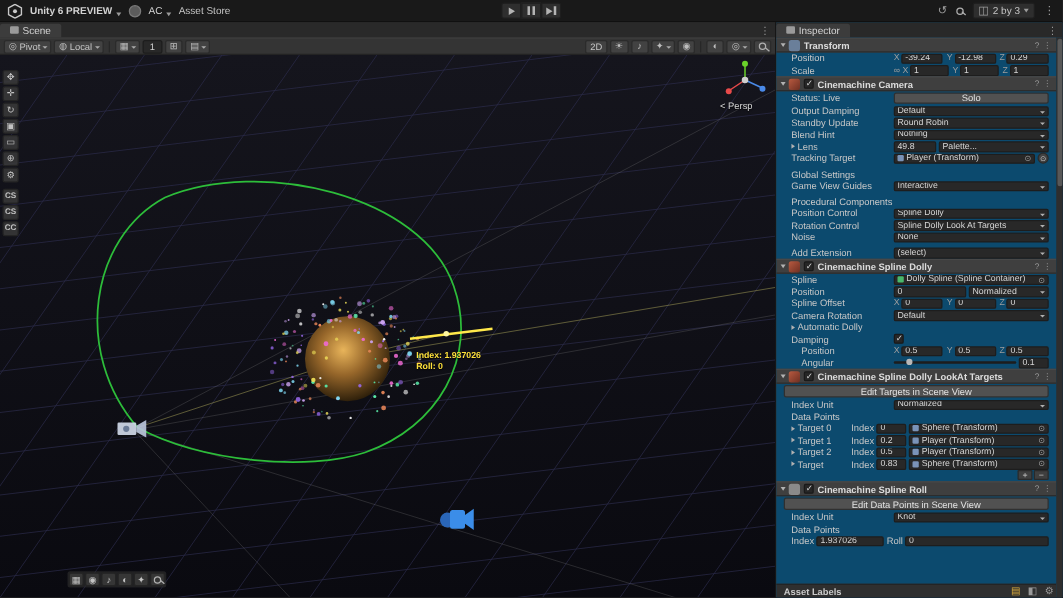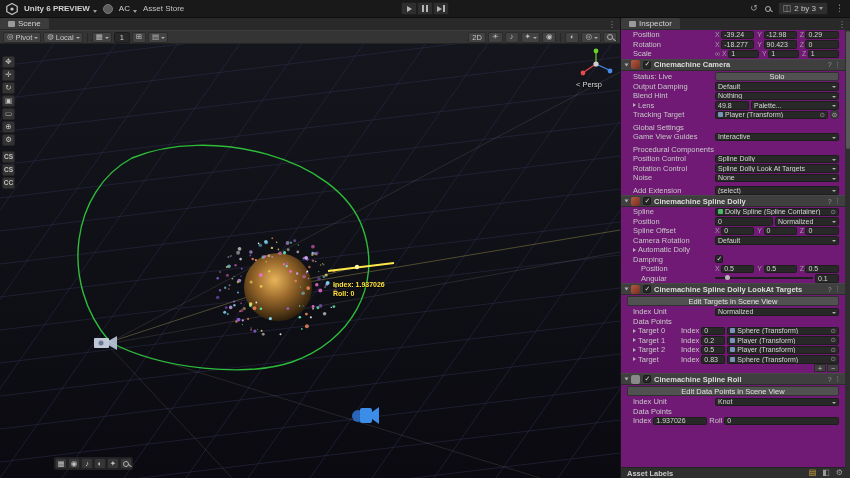--- a/index.html
+++ b/index.html
@@ -20,21 +20,21 @@
 .bars{display:flex;gap:1.5px}
 .bars i,.step i{display:block;width:2px;height:7px;background:#b4b4b4}
 .step{display:flex;align-items:center;gap:1px}
 .tb-right{margin-left:auto;display:flex;align-items:center;gap:7px}
 .layoutdd{display:flex;align-items:center;gap:3px;background:#2e2e2e;border:1px solid #1e1e1e;border-radius:2px;height:13px;padding:0 4px}
 .search-ico{position:relative;width:6px;height:6px;border:1px solid #b0b0b0;border-radius:50%;display:inline-block}
 .search-ico::after{content:"";position:absolute;width:3.5px;height:1.2px;background:#b0b0b0;right:-3.2px;bottom:-1px;transform:rotate(40deg)}
 
 
 #scene{position:absolute;left:0;top:18px;width:620px;height:460px;display:flex;flex-direction:column;background:#333}
-.tabbar{height:12px;background:#292929;display:flex;align-items:flex-start;font-size:8px}
+.tabbar{height:12px;background:#292929;display:flex;align-items:center;font-size:8px}
 .tab{height:11px;background:#3c3c3c;display:flex;align-items:center;gap:3px;padding:0 8px;border-radius:2px 2px 0 0;color:#d4d4d4}
 .tabico{width:7px;height:6px;background:#9a9a9a;border-radius:1px;flex:none}
 .tabbar .endico{margin-left:auto;margin-right:4px;color:#9a9a9a;font-size:8px;align-self:center}
 .stoolbar{height:14px;background:#343434;border-top:1px solid #3d3d3d;border-bottom:1px solid #232323;display:flex;align-items:center;gap:2px;padding:0 3px;font-size:7.5px}
 .tbtn{height:11px;min-width:14px;background:#424242;border:1px solid #2b2b2b;border-radius:2px;color:#c6c6c6;display:flex;align-items:center;justify-content:center;gap:2px;padding:0 3px}
 .tbtn.dd{padding-right:8px;position:relative}
 .tbtn.dd::after{content:"";position:absolute;right:2px;top:4.5px;border-left:2px solid transparent;border-right:2px solid transparent;border-top:2.5px solid #aaa}
 .tico{font-size:7.5px;line-height:1;color:#bdbdbd}
 .tfield{height:11px;width:16px;background:#282828;border:1px solid #1d1d1d;border-radius:2px;color:#d2d2d2;display:flex;align-items:center;justify-content:center}
 .sep{width:1px;height:9px;background:#272727;margin:0 2px}
@@ -45,21 +45,21 @@
 .persp{position:absolute;left:560px;top:36px;width:58px;text-align:center;font-size:7.5px;color:#d8d8d8;text-shadow:0 1px 1px #000}
 .ltools{position:absolute;left:2px;top:12px;display:flex;flex-direction:column;gap:1px}
 .ltb{width:13px;height:12px;background:rgba(58,58,58,.85);border:1px solid #242424;border-radius:2px;color:#c2c2c2;font-size:7.5px;display:flex;align-items:center;justify-content:center;line-height:1}
 .ltb.txt{font-size:6.5px;font-weight:bold}
 .ldiv{height:3px}
 .btools{position:absolute;left:54px;bottom:8px;display:flex;gap:1px;background:rgba(48,48,48,.6);border-radius:2px;padding:1px}
 .btools .ltb{width:12px;height:11px}
 #divider{position:absolute;left:620px;top:18px;bottom:0;width:1px;background:#161616}
 
 
-#inspector{position:absolute;left:621px;top:18px;width:229px;height:460px;background:#701a75;display:flex;flex-direction:column}
+#inspector{position:absolute;left:621px;top:18px;width:229px;height:460px;background:#0c4a6e;display:flex;flex-direction:column}
 .insp-scroll{position:relative;flex:1;min-height:0}
 .insp-content{position:absolute;left:0;top:0;right:5px;bottom:0;display:flex;flex-direction:column;overflow:hidden}
 .scrollbar{position:absolute;right:0;top:0;bottom:0;width:5px;background:#2e2e2e}
 .thumb{position:absolute;top:1px;left:.5px;width:4px;height:118px;background:#585858;border-radius:2px}
 .chead{flex:none;height:12px;background:#3f3f3f;border-top:1px solid #484848;border-bottom:1px solid #2c2c2c;display:flex;align-items:center;gap:3px;padding:0 4px;font-size:7.5px}
 .fold{width:0;height:0;border-top:2.5px solid transparent;border-bottom:2.5px solid transparent;border-left:3.5px solid #b2b2b2;flex:none}
 .fold.open{transform:rotate(90deg)}
 .cicon{width:9px;height:9px;border-radius:2px;flex:none}
 .cicon.tr{background:#6a7f9a}
 .cicon.cm{background:linear-gradient(135deg,#b85a40,#6e2f22)}
@@ -511,51 +511,41 @@
     <div class="tab">
       <span class="tabico"></span>
       <span>Inspector</span>
     </div>
     <span class="endico">⋮</span>
   </div>
 
   <div class="insp-scroll">
     <div class="insp-content">
 
+      <div class="chead">
+        <span class="fold open"></span>
+        <span class="cicon tr"></span>
+        <span class="ctitle">Transform</span>
+        <span class="hico">?</span>
+        <span class="hico">⋮</span>
+      </div>
       <div class="row">
         <span class="lbl">Position</span>
         <div class="v3">
           <div class="cell">
               <span class="ax">X</span>
               <span class="fld grow">-39.24</span>
             </div>
           <div class="cell">
               <span class="ax">Y</span>
               <span class="fld grow">-12.98</span>
             </div>
           <div class="cell">
               <span class="ax">Z</span>
               <span class="fld grow">0.29</span>
-            </div>
-        </div>
-      </div>
-      <div class="row">
-        <span class="lbl">Rotation</span>
-        <div class="v3">
-          <div class="cell">
-              <span class="ax">X</span>
-              <span class="fld grow">-18.277</span>
-            </div>
-          <div class="cell">
-              <span class="ax">Y</span>
-              <span class="fld grow">90.423</span>
-            </div>
-          <div class="cell">
-              <span class="ax">Z</span>
-              <span class="fld grow">0</span>
             </div>
         </div>
       </div>
       <div class="row">
         <span class="lbl">Scale</span>
         <span class="linkico">∞</span>
         <div class="v3">
           <div class="cell">
               <span class="ax">X</span>
               <span class="fld grow">1</span>
@@ -579,20 +569,24 @@
         <span class="hico">?</span>
         <span class="hico">⋮</span>
       </div>
       <div class="row tall">
         <span class="lbl">Status: Live</span>
         <div class="btn solo">Solo</div>
       </div>
       <div class="row">
         <span class="lbl">Output Damping</span>
         <span class="fld dd grow">Default</span>
+      </div>
+      <div class="row">
+        <span class="lbl">Standby Update</span>
+        <span class="fld dd grow">Round Robin</span>
       </div>
       <div class="row">
         <span class="lbl">Blend Hint</span>
         <span class="fld dd grow">Nothing</span>
       </div>
       <div class="row">
         <span class="lblwrap">
           <span class="fold"></span>
           <span class="lbltext">Lens</span>
         </span>

